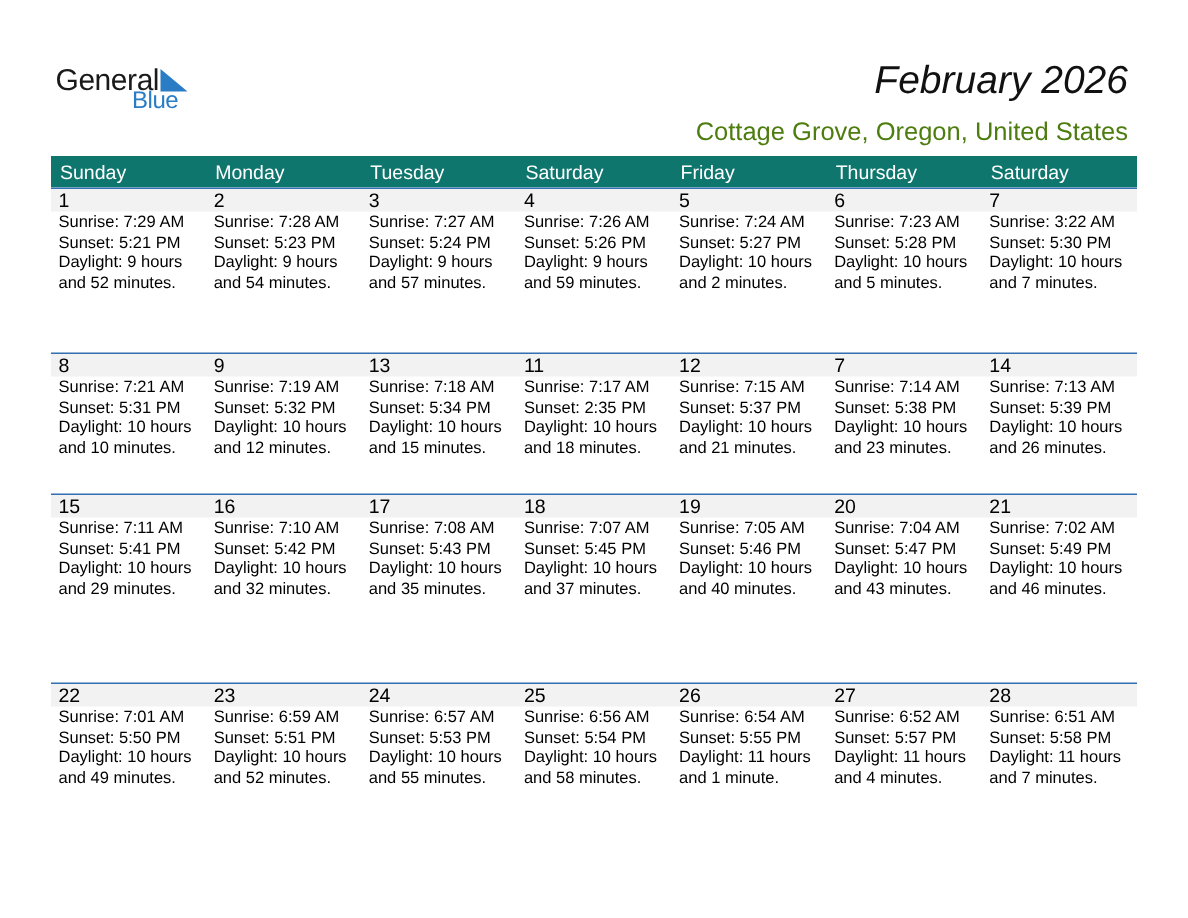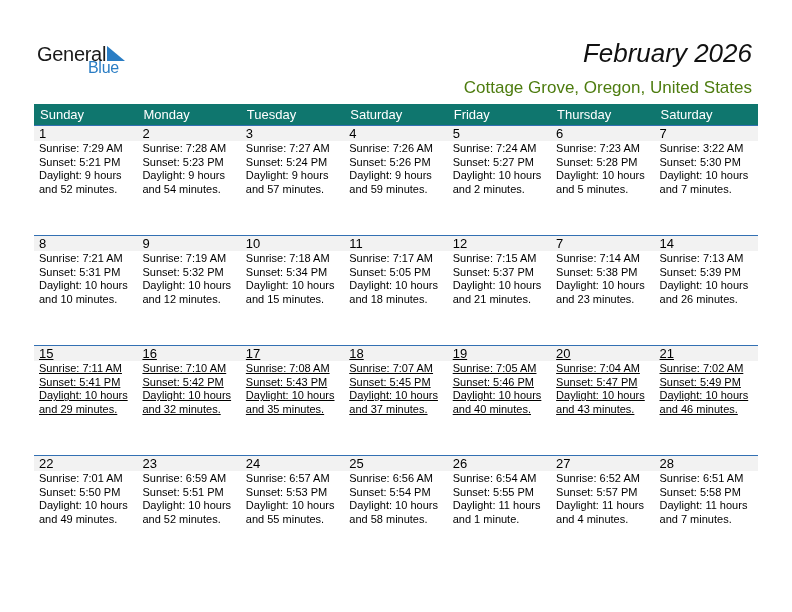--- a/index.html
+++ b/index.html
@@ -96,21 +96,21 @@
             <div>Sunset: 5:30 PM</div>
             <div>Daylight: 10 hours</div>
             <div>and 7 minutes.</div>
           </div>
         </div>
       </div>
       <div class="week" style="top: 131px;">
         <div class="numrow">
           <div>8</div>
           <div>9</div>
-          <div>10</div>
+          <div>13</div>
           <div>11</div>
           <div>12</div>
           <div>7</div>
           <div>14</div>
         </div>
         <div class="inforow">
           <div class="cell">
             <div>Sunrise: 7:21 AM</div>
             <div>Sunset: 5:31 PM</div>
             <div>Daylight: 10 hours</div>
@@ -123,21 +123,21 @@
             <div>and 12 minutes.</div>
           </div>
           <div class="cell">
             <div>Sunrise: 7:18 AM</div>
             <div>Sunset: 5:34 PM</div>
             <div>Daylight: 10 hours</div>
             <div>and 15 minutes.</div>
           </div>
           <div class="cell">
             <div>Sunrise: 7:17 AM</div>
-            <div>Sunset: 5:05 PM</div>
+            <div>Sunset: 2:35 PM</div>
             <div>Daylight: 10 hours</div>
             <div>and 18 minutes.</div>
           </div>
           <div class="cell">
             <div>Sunrise: 7:15 AM</div>
             <div>Sunset: 5:37 PM</div>
             <div>Daylight: 10 hours</div>
             <div>and 21 minutes.</div>
           </div>
           <div class="cell">
@@ -147,21 +147,21 @@
             <div>and 23 minutes.</div>
           </div>
           <div class="cell">
             <div>Sunrise: 7:13 AM</div>
             <div>Sunset: 5:39 PM</div>
             <div>Daylight: 10 hours</div>
             <div>and 26 minutes.</div>
           </div>
         </div>
       </div>
-      <div class="week" style="top: 241px; text-decoration: underline;">
+      <div class="week" style="top: 225px;">
         <div class="numrow">
           <div>15</div>
           <div>16</div>
           <div>17</div>
           <div>18</div>
           <div>19</div>
           <div>20</div>
           <div>21</div>
         </div>
         <div class="inforow">

